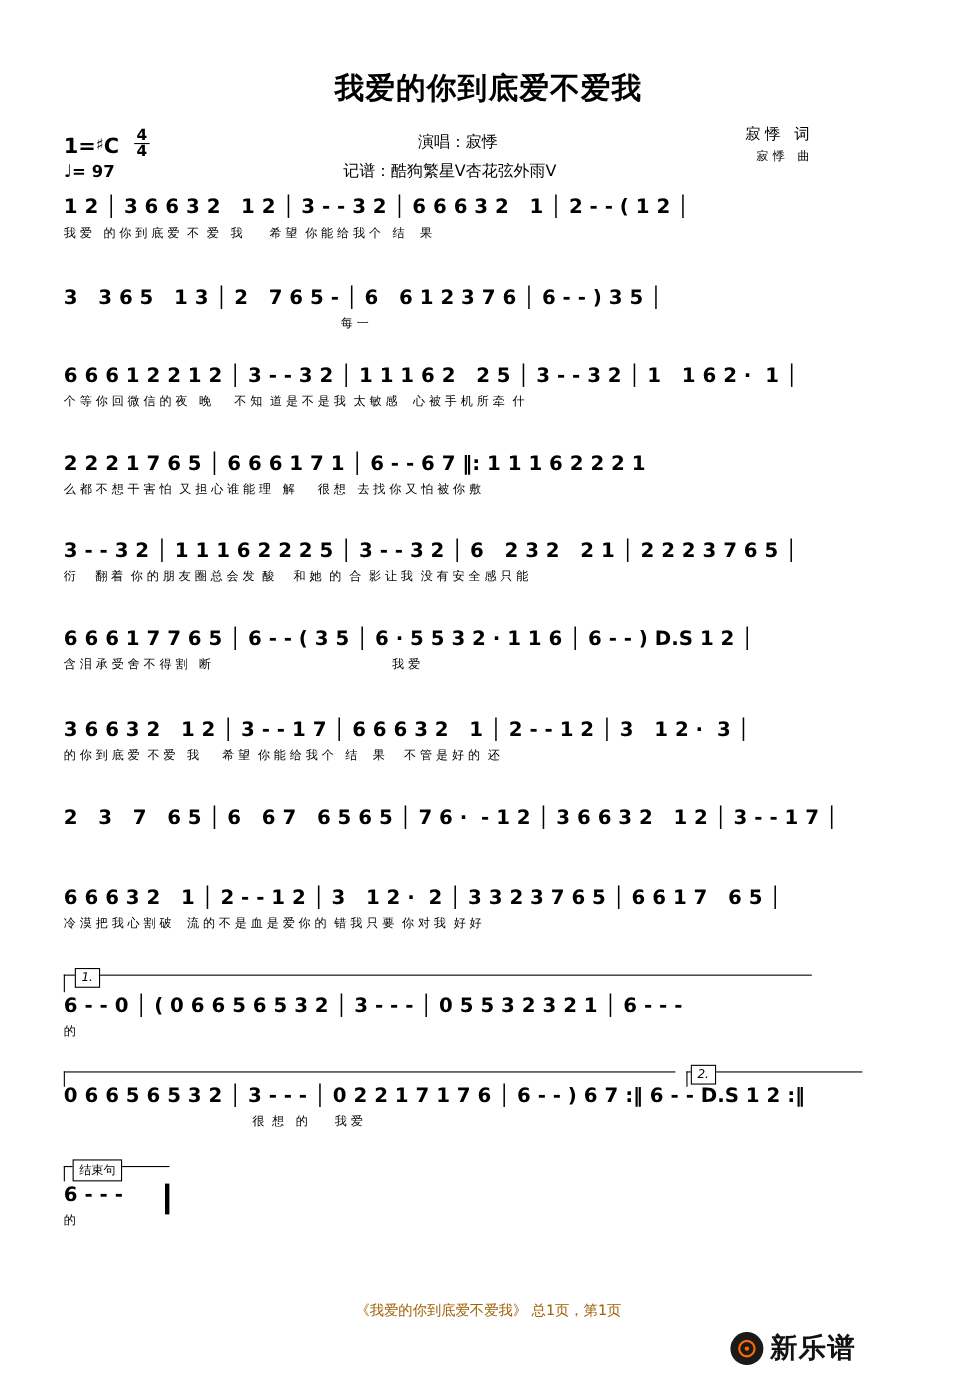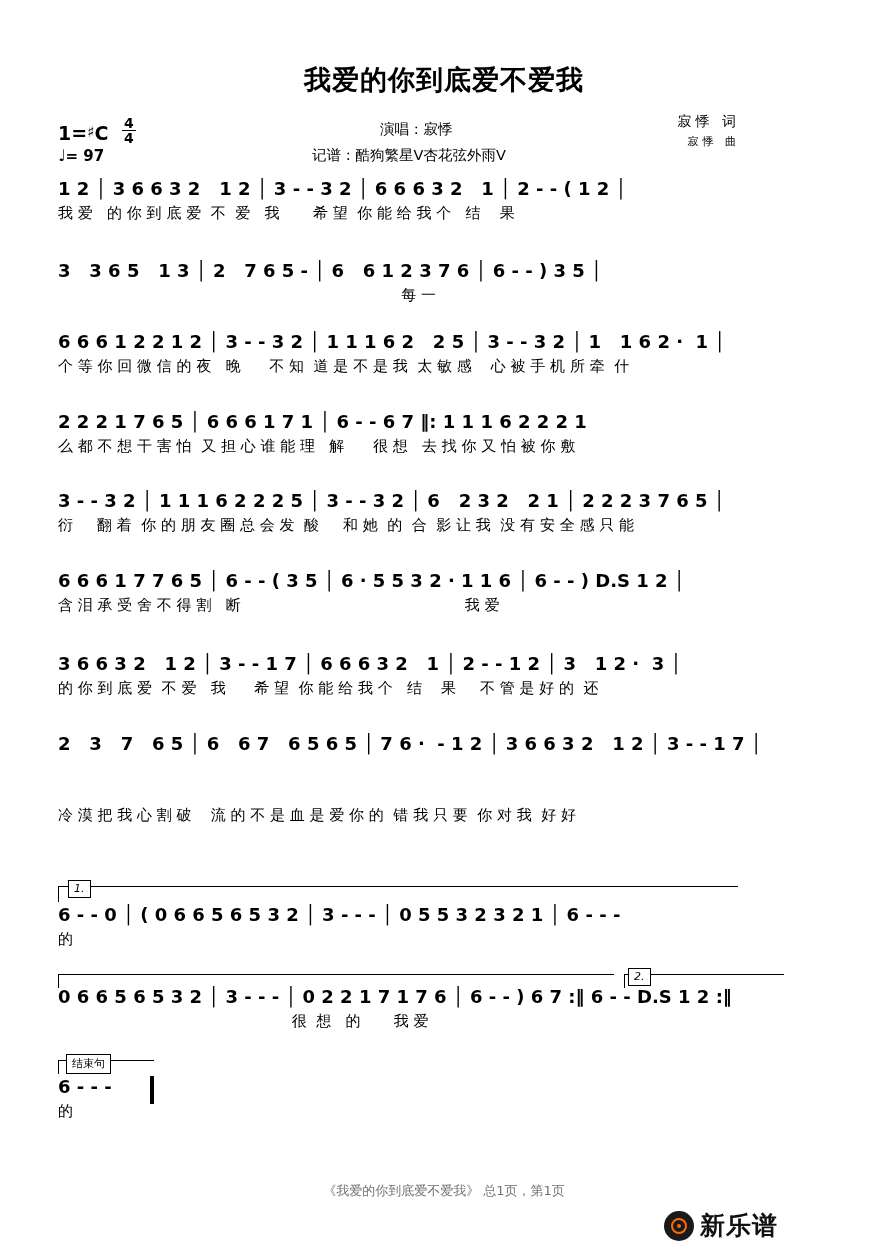--- a/index.html
+++ b/index.html
@@ -106,21 +106,21 @@
   .notes {
     font-family: "DejaVu Sans", "Liberation Sans", sans-serif;
     font-size: 18px;
     font-weight: bold;
     letter-spacing: 0px;
     white-space: pre;
     line-height: 1.0;
     height: 26px;
   }
   .lyrics {
-    font-size: 15px;
+    font-size: 11px;
     white-space: pre;
     line-height: 1.0;
     height: 20px;
     letter-spacing: 0px;
   }
 
   
   .box-label {
     position: absolute;
     border: 1.4px solid #000;
@@ -141,21 +141,21 @@
   }
 
   
   .footer {
     position: absolute;
     left: 0;
     top: 1182px;
     width: 888px;
     text-align: center;
     font-size: 13px;
-    color: #737373;
+    color: #a16207;
   }
   .brand {
     position: absolute;
     right: 20px;
     bottom: 14px;
     display: flex;
     align-items: center;
     gap: 6px;
   }
   .brand-badge {
@@ -245,20 +245,21 @@
   <div class="system" style="top:655px;">
     <div class="notes">3 6 6 3 2   1 2 │ 3 - - 1 7 │ 6 6 6 3 2   1 │ 2 - - 1 2 │ 3   1 2 ·  3 │</div>
     <div class="lyrics">的 你 到 底 爱  不 爱   我      希 望  你 能 给 我 个   结    果     不 管 是 好 的  还</div>
   </div>
 
   <div class="system" style="top:735px;">
     <div class="notes">2   3   7   6 5 │ 6   6 7   6 5 6 5 │ 7 6 ·  - 1 2 │ 3 6 6 3 2   1 2 │ 3 - - 1 7 │</div>
   </div>
 
   <div class="system" style="top:808px;">
+    <div class="notes">6 6 6 3 2   1 │ 2 - - 1 2 │ 3   1 2 ·  2 │ 3 3 2 3 7 6 5 │ 6 6 1 7   6 5 │</div>
     <div class="lyrics">冷 漠 把 我 心 割 破    流 的 不 是 血 是 爱 你 的  错 我 只 要  你 对 我  好 好</div>
   </div>
 
   <div class="hline" style="left:58px; top:886px; width:680px;"></div>
   <div class="vline" style="left:58px; top:886px; height:16px;"></div>
   <div class="box-label" style="left:68px; top:880px;">1.</div>
 
   <div class="system" style="top:906px;">
     <div class="notes">6 - - 0 │ ( 0 6 6 5 6 5 3 2 │ 3 - - - │ 0 5 5 3 2 3 2 1 │ 6 - - -</div>
     <div class="lyrics">的</div>

